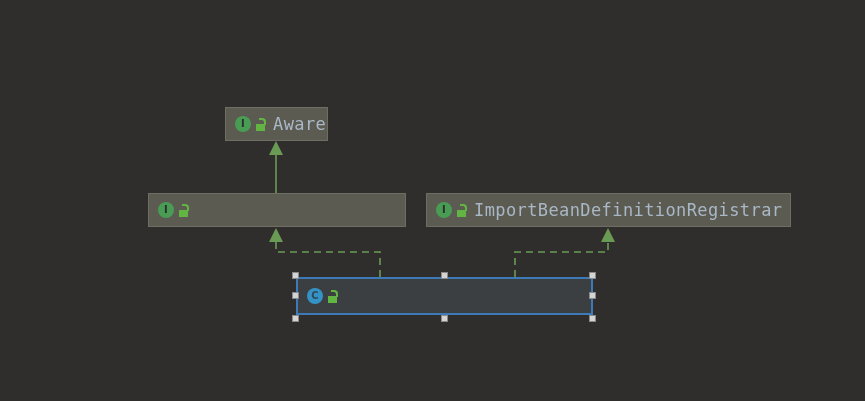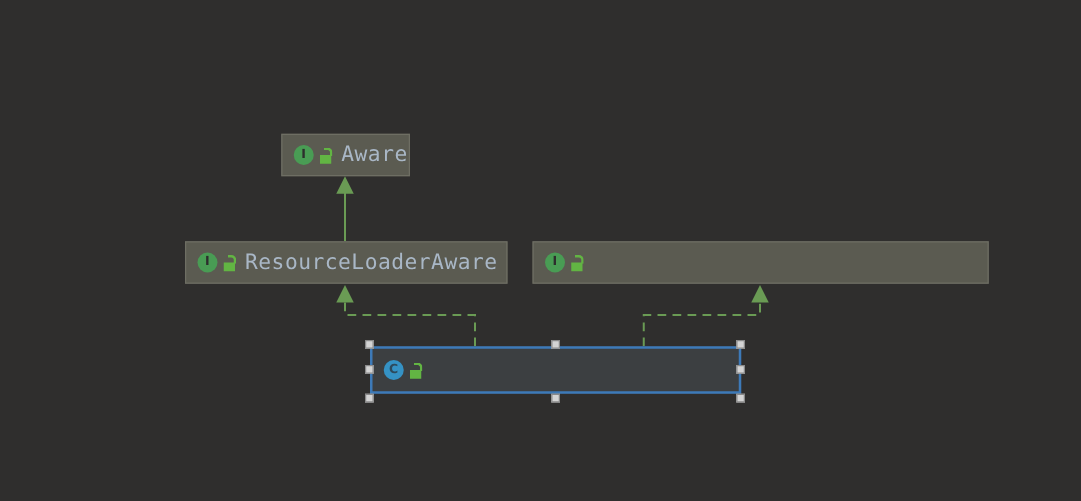--- a/index.html
+++ b/index.html
@@ -148,30 +148,30 @@
         <span class="node-label">Aware</span>
       </div>
       <div class="node" style="left: 148px; top: 193px; width: 258px; height: 34px;">
         <span class="icon-stack">
           <span class="type-icon interface-icon">I</span>
           <span class="lock-icon">
             <span class="lock-shackle"></span>
             <span class="lock-body"></span>
           </span>
         </span>
-        <span class="node-label">ResourceLoaderAware</span>
       </div>
       <div class="node" style="left: 426px; top: 193px; width: 365px; height: 34px;">
         <span class="icon-stack">
           <span class="type-icon interface-icon">I</span>
           <span class="lock-icon">
             <span class="lock-shackle"></span>
             <span class="lock-body"></span>
           </span>
         </span>
+        <span class="node-label">ImportBeanDefinitionRegistrar</span>
       </div>
       <div class="node selected" style="left: 296px; top: 277px; width: 297px; height: 38px;">
         <span class="icon-stack">
           <span class="type-icon class-icon">C</span>
           <span class="lock-icon">
             <span class="lock-shackle"></span>
             <span class="lock-body"></span>
           </span>
         </span>
       </div>

